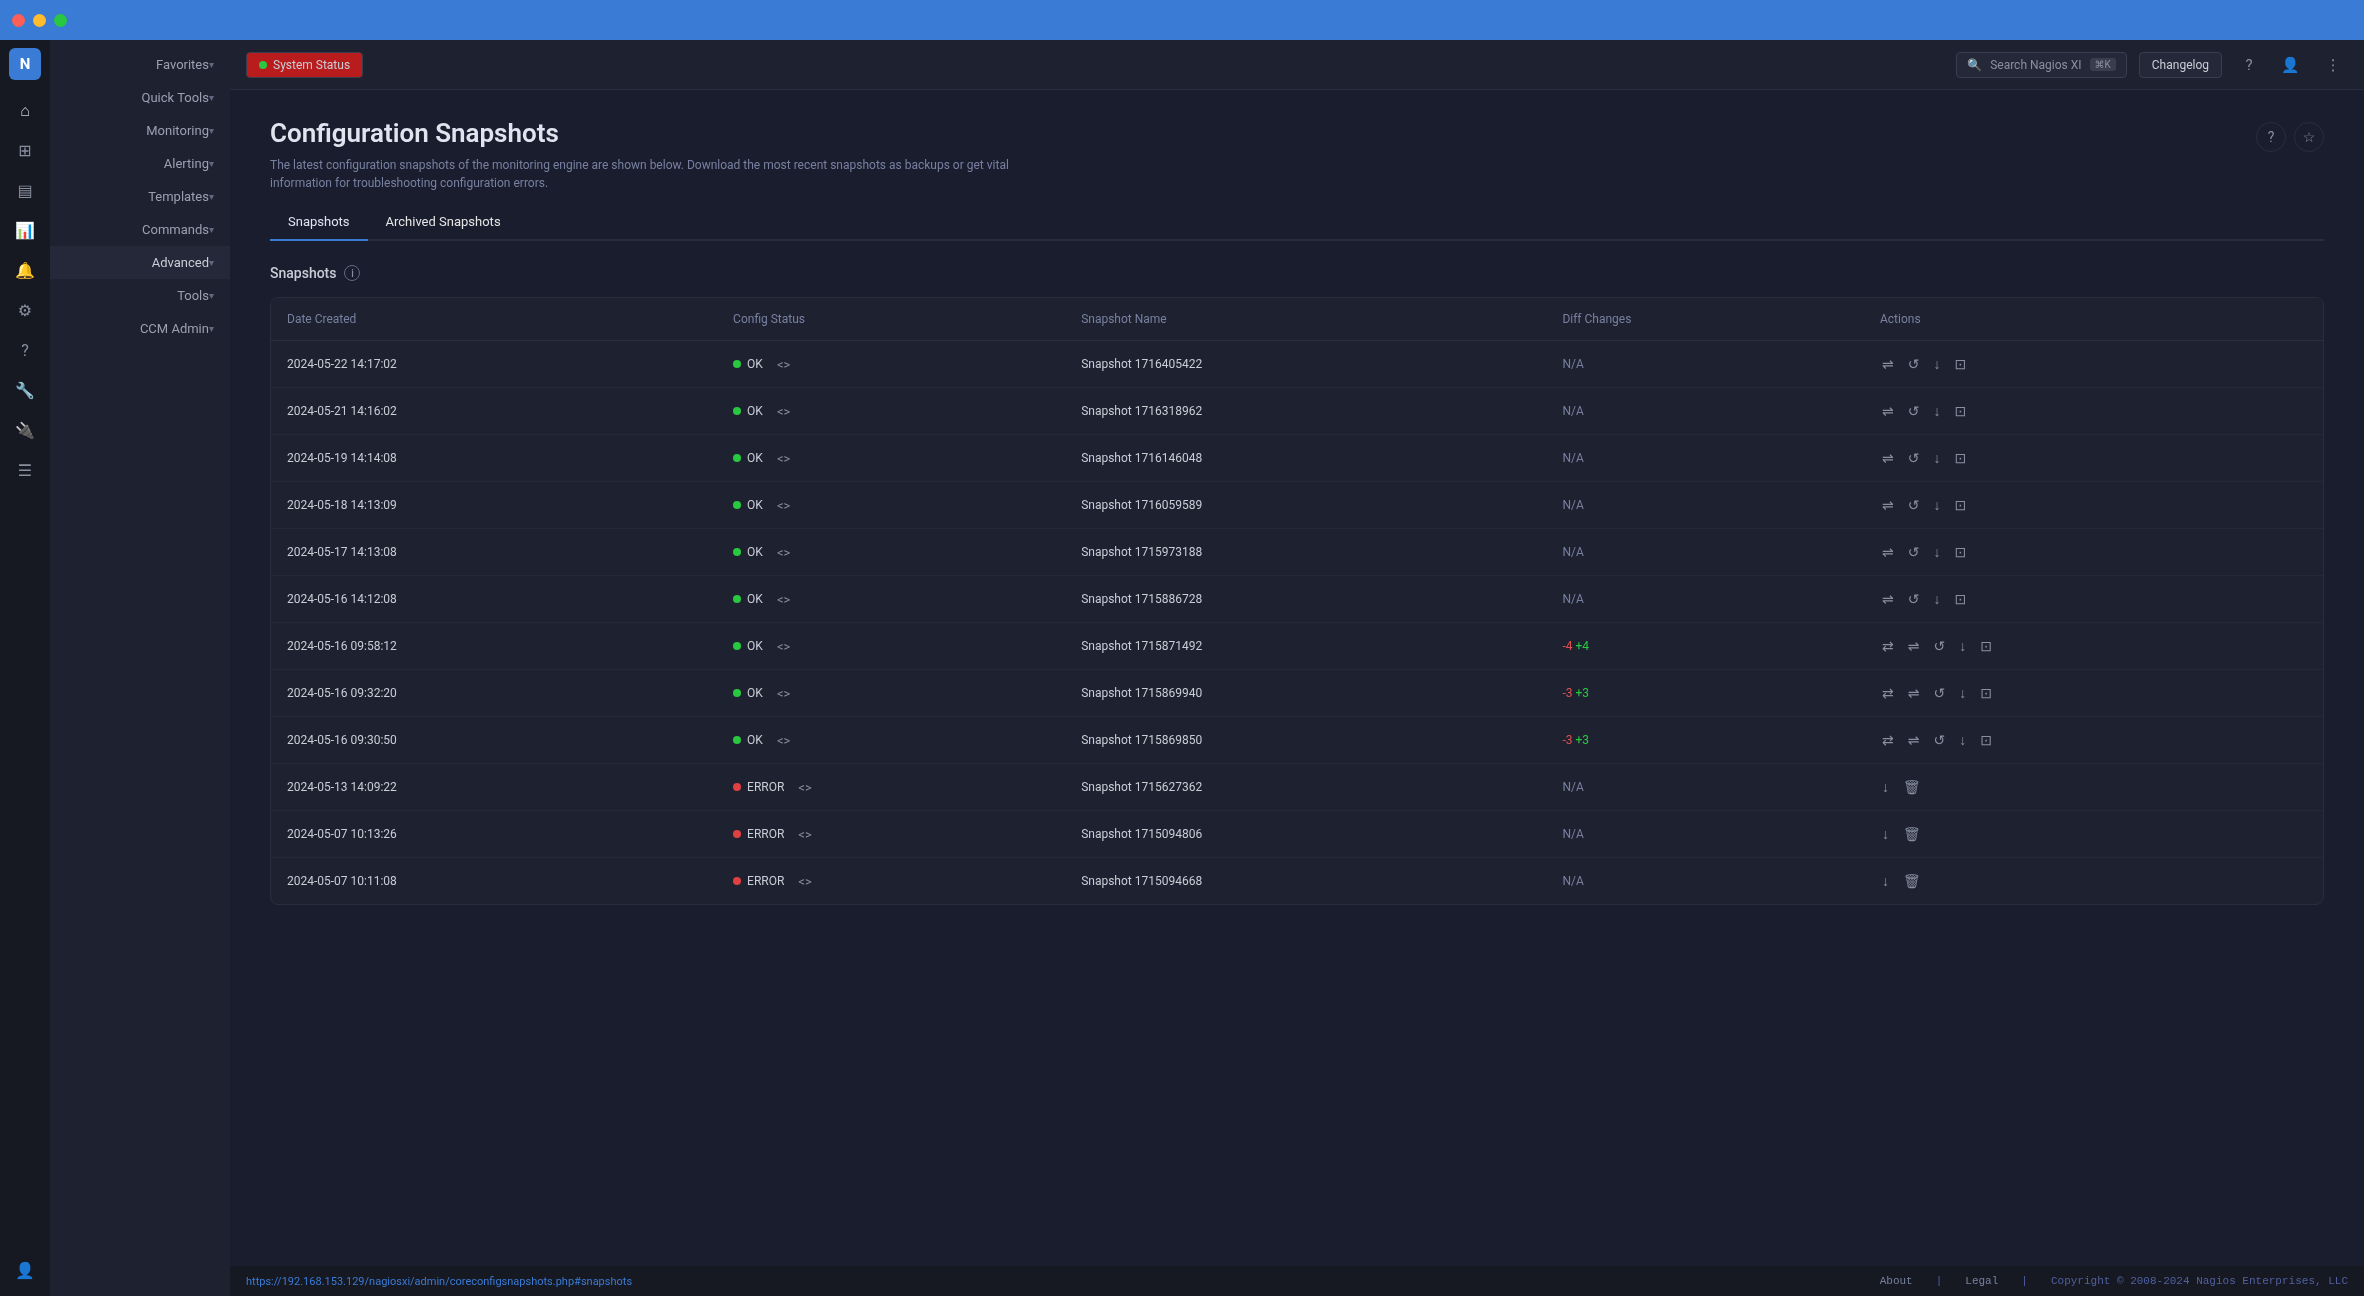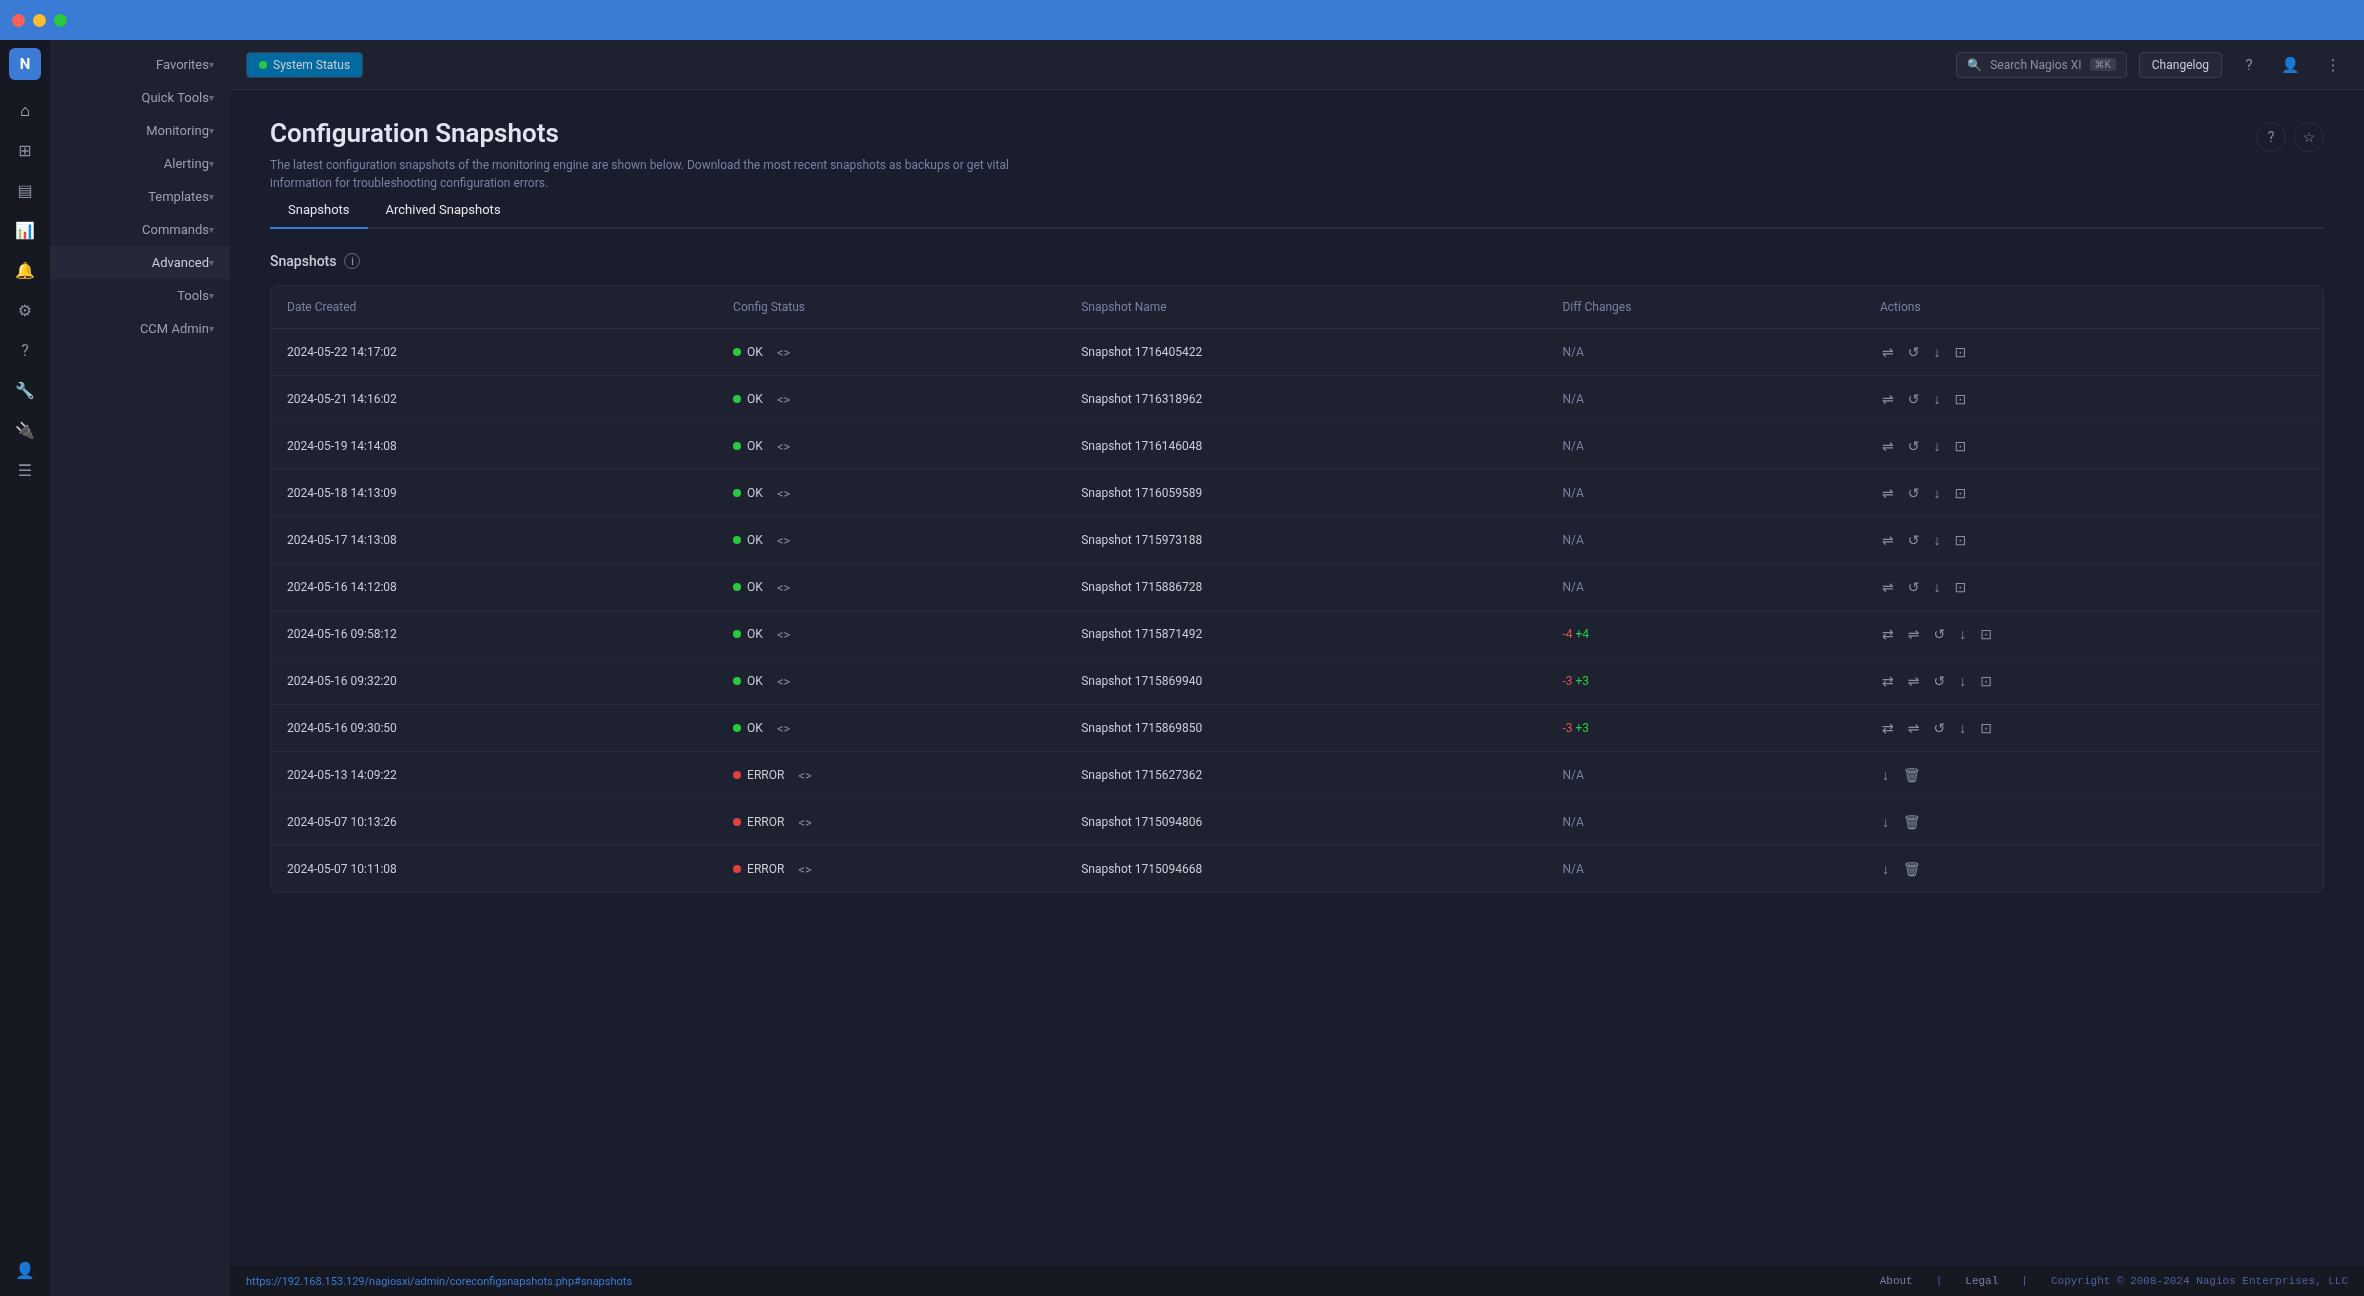--- a/index.html
+++ b/index.html
@@ -104,21 +104,21 @@
       height: 50px;
       background: #1e2130;
       display: flex;
       align-items: center;
       padding: 0 16px;
       gap: 12px;
       flex-shrink: 0;
       border-bottom: 1px solid #2a2d3e;
     }
     .system-status-badge {
-      background: #0369a1;
+      background: #b91c1c;
       border: 1px solid #3a3d4e;
       border-radius: 4px;
       padding: 5px 12px;
       display: flex;
       align-items: center;
       gap: 6px;
       font-size: 12px;
       color: #c9cdd6;
     }
     .status-dot-green {
@@ -172,20 +172,21 @@
       flex: 1;
       overflow-y: auto;
       padding: 28px 40px;
       background: #1a1d2e;
     }
 
     .page-header {
       display: flex;
       align-items: flex-start;
       justify-content: space-between;
+      margin-bottom: 12px;
     }
     .page-title {
       font-size: 26px;
       font-weight: 600;
       color: #e0e4ef;
       margin-bottom: 8px;
     }
     .page-description {
       font-size: 12px;
       color: #7880a0;

